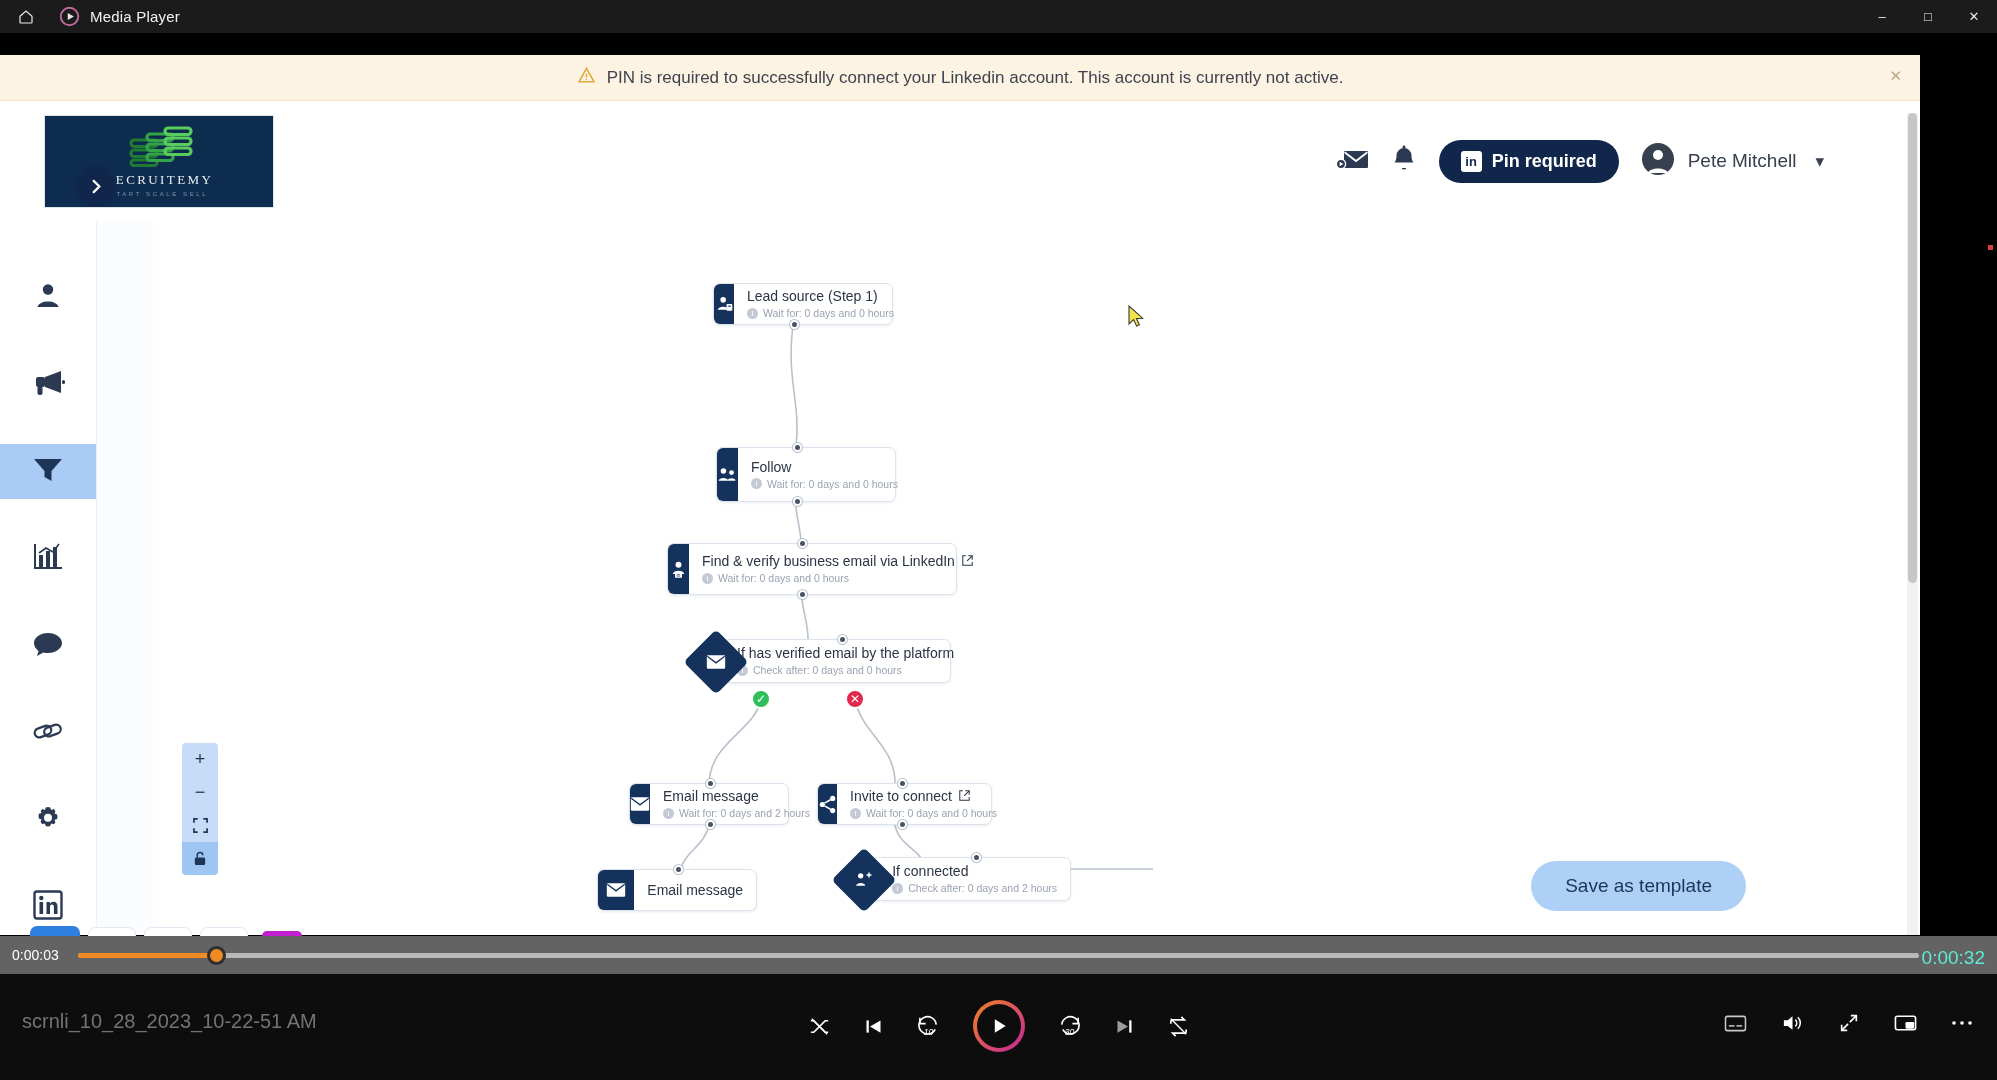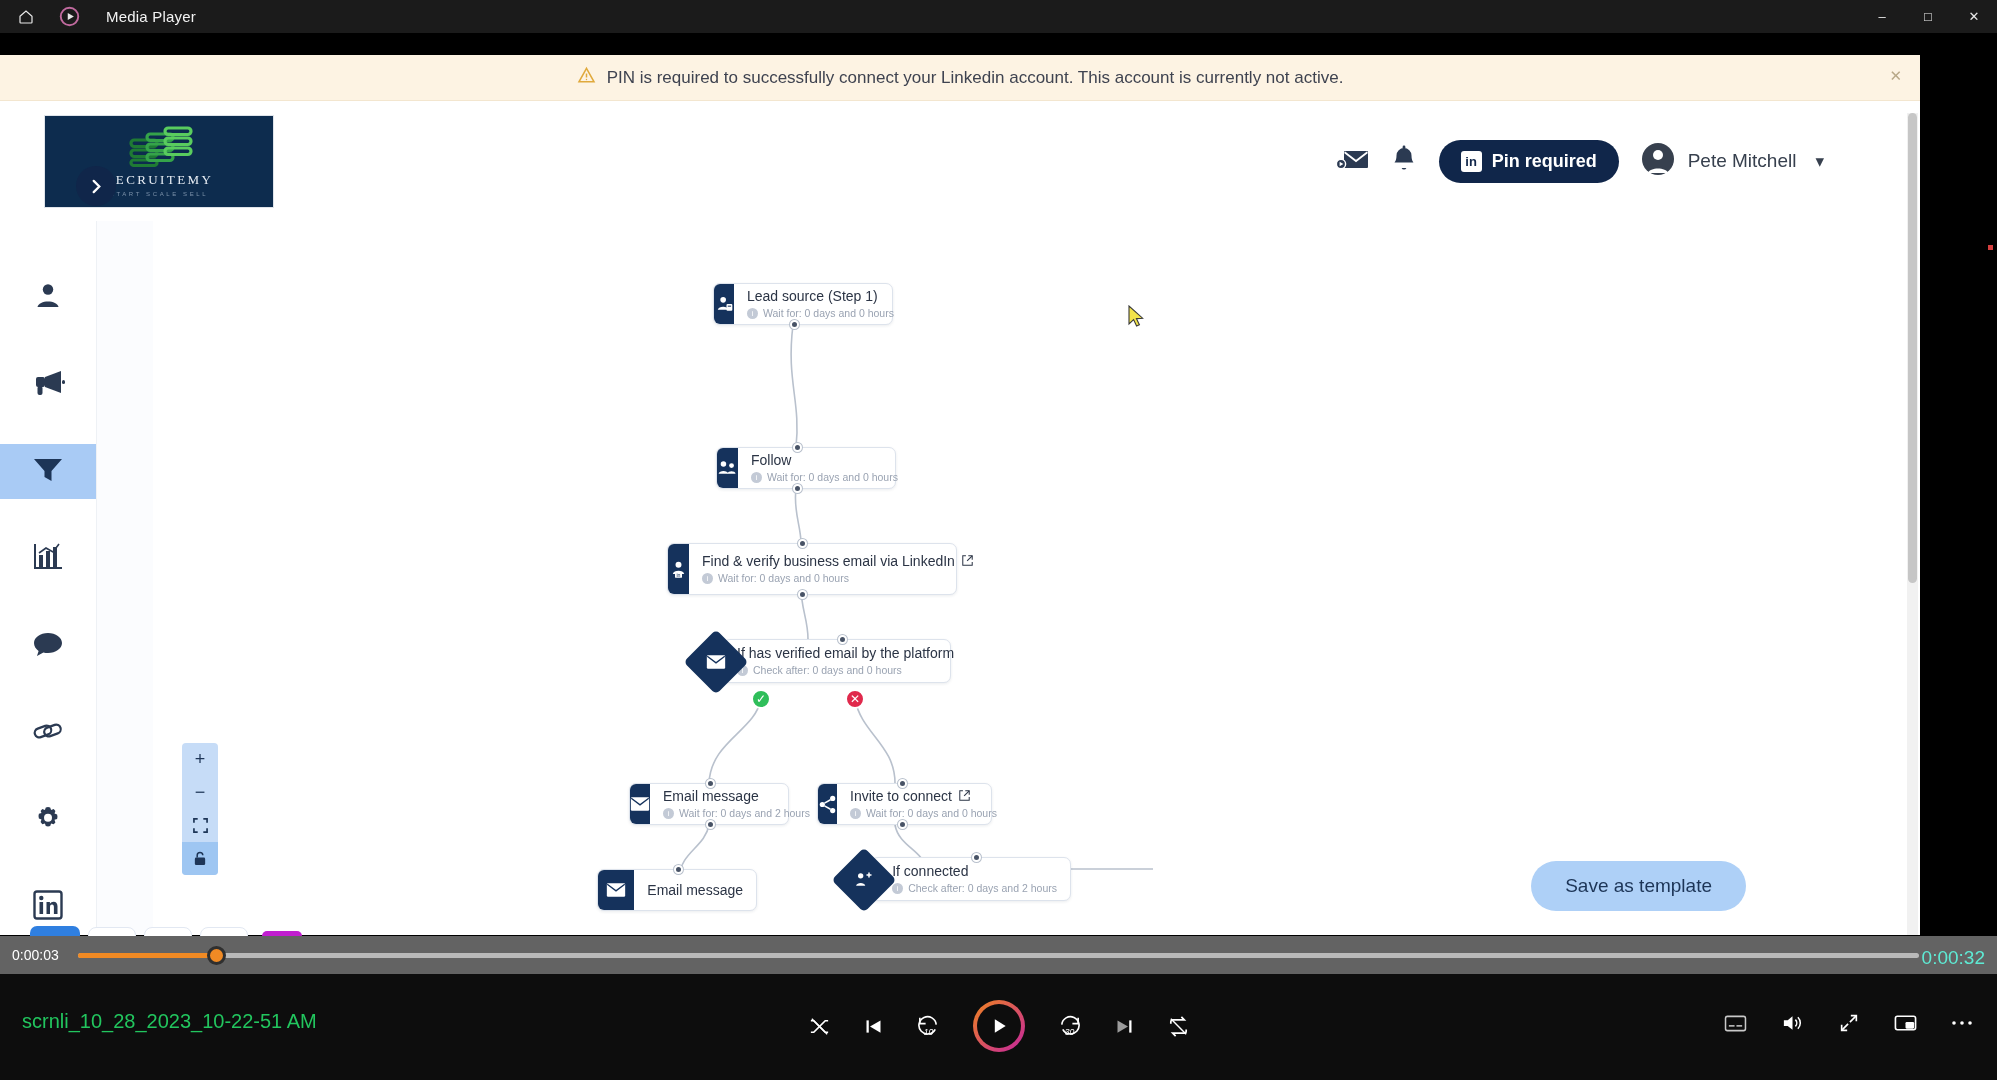--- a/index.html
+++ b/index.html
@@ -11,21 +11,21 @@
 
   
   #app { position: relative; width: 1997px; height: 1080px; background: #0d0d0d; }
 
   .titlebar {
     position: absolute; top: 0; left: 0; width: 1997px; height: 33px;
     background: #1b1b1b; display: flex; align-items: center;
   }
   .tb-home { width: 52px; height: 33px; display: flex; align-items: center; justify-content: center; }
   .tb-appicon { width: 34px; height: 33px; display: flex; align-items: center; justify-content: center; }
-  .tb-title { color: #f2f2f2; font-size: 15px; margin-left: 20px; letter-spacing: .2px; }
+  .tb-title { color: #f2f2f2; font-size: 15px; margin-left: 4px; letter-spacing: .2px; }
   .tb-spacer { flex: 1; }
   .tb-btn { width: 46px; height: 33px; display: flex; align-items: center; justify-content: center;
             color: #e8e8e8; font-size: 13px; }
 
   
   .videoarea {
     position: absolute; top: 33px; left: 0; width: 1997px; height: 903px;
     background: #000; overflow: hidden;
   }
   .page {
@@ -150,21 +150,21 @@
   .time-r { position: absolute; right: 12px; top: 11px; color: #5eead4; font-size: 19px; }
   .track { position: absolute; left: 78px; right: 78px; top: 17px; height: 5px;
            background: #b9b9b9; border-radius: 3px; }
   .track-fill { position: absolute; left: 0; top: 0; height: 5px; width: 7.5%;
                 background: #f08a24; border-radius: 3px; }
   .track-knob { position: absolute; left: 7.5%; top: -7px; width: 19px; height: 19px;
                 margin-left: -9px; border-radius: 50%; background: #f08a24; border: 3px solid #2f2f2f; }
 
   .transport { position: absolute; left: 0; top: 974px; width: 1997px; height: 106px; background: #0d0d0d;
                display: flex; align-items: center; }
-  .fname { position: absolute; left: 22px; top: 36px; color: #22c55e; font-size: 20px; }
+  .fname { position: absolute; left: 22px; top: 36px; color: #737373; font-size: 20px; }
   .tcenter { position: absolute; left: 50%; transform: translateX(-50%); top: 26px;
              display: flex; align-items: center; gap: 32px; }
   .tbtn { display: flex; align-items: center; justify-content: center; color: #fff; font-style: italic; }
   .playbtn { width: 52px; height: 52px; border-radius: 50%;
              background: linear-gradient(135deg,#f0851f,#c4249e);
              display: flex; align-items: center; justify-content: center; }
   .playbtn > div { width: 44px; height: 44px; border-radius: 50%; background: #0d0d0d;
                    display: flex; align-items: center; justify-content: center; }
   .tright { position: absolute; right: 24px; top: 38px; display: flex; align-items: center; gap: 34px; }
 
@@ -373,21 +373,21 @@
             <div class="node-body">
               <div class="node-title">Lead source (Step 1)</div>
               <div class="node-sub">
                 <span class="info-dot">i</span>
                 <span>Wait for: 0 days and 0 hours</span>
               </div>
             </div>
             <span class="port" style="left:76px;bottom:-5px"></span>
           </div>
 
-          <div class="node" style="left:563px;top:226px;width:180px;height:42px">
+          <div class="node" style="left:563px;top:226px;width:180px;height:55px">
             <div class="node-ic">
               <svg width="21" height="20" viewBox="0 0 26 24" fill="#fff">
                 <circle cx="8" cy="7" r="3.4"></circle>
                   <path d="M2 19c.9-4.5 11.1-4.5 12 0z"></path>
                 <circle cx="18" cy="9" r="3"></circle>
                   <path d="M13 19c.8-3.8 9.2-3.8 10 0z"></path>
               </svg>
             </div>
             <div class="node-body">
               <div class="node-title">Follow</div>

